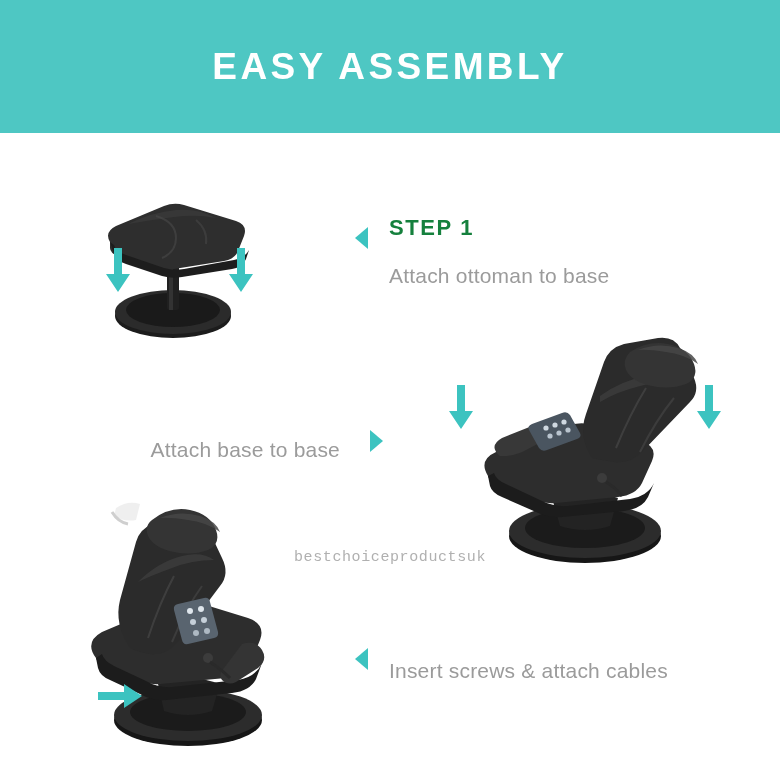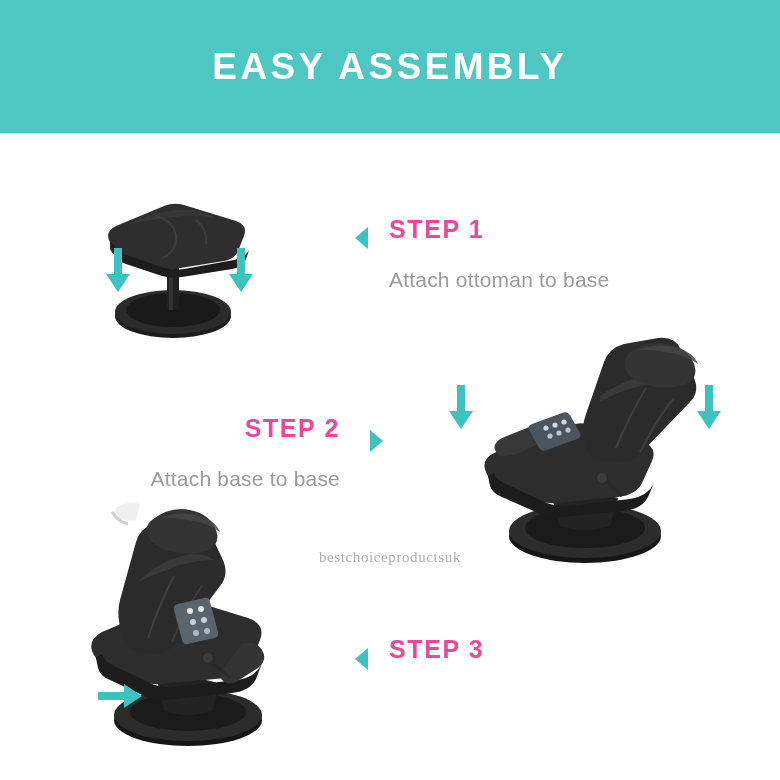--- a/index.html
+++ b/index.html
@@ -39,22 +39,22 @@
     letter-spacing: 3.4px;
     text-transform: uppercase;
     font-family: "Liberation Sans", sans-serif;
   }
 
   
   .step {
     position: absolute;
   }
   .step-title {
-    color: #ec4899;
-    font-size: 25px;
+    color: #15803d;
+    font-size: 22px;
     font-weight: bold;
     letter-spacing: 1.6px;
     line-height: 1.15;
     white-space: nowrap;
   }
   .step-desc {
     color: #9b9b9b;
     font-size: 21px;
     font-weight: normal;
     letter-spacing: 0.2px;
@@ -93,21 +93,21 @@
   
   .footer {
     position: absolute;
     left: 0;
     bottom: 14px;
     width: 780px;
     text-align: center;
     color: #b0b0b0;
     font-size: 15px;
     letter-spacing: 0.6px;
-    font-family: Liberation Serif, serif;
+    font-family: Liberation Mono, monospace;
   }
 </style>
 </head>
 <body>
 
 <div class="page">
 
   <div class="banner">
     <div class="banner-title">EASY ASSEMBLY</div>
   </div>
@@ -143,21 +143,20 @@
   </div>
 
   <div class="tri tri-left" style="left:355px; top:227px;"></div>
 
   <div class="step step-right" style="left:389px; top:215px;">
     <div class="step-title">STEP 1</div>
     <div class="step-desc">Attach ottoman to base</div>
   </div>
 
   <div class="step step-left" style="left:66px; top:414px; width:274px;">
-    <div class="step-title" style="text-align:right;">STEP 2</div>
     <div class="step-desc" style="text-align:right;">Attach base to base</div>
   </div>
 
   <div class="tri tri-right" style="left:370px; top:430px;"></div>
 
   <div class="arrow" style="left:448px; top:385px;">
     <svg width="26" height="44" viewBox="0 0 26 44">
       <path d="M9 0 h8 v26 h8 l-12 18 l-12 -18 h8 z" fill="#3cc3c0"></path>
     </svg>
   </div>
@@ -248,18 +247,18 @@
 
   <div class="arrow" style="left:98px; top:683px;">
     <svg width="44" height="26" viewBox="0 0 44 26">
       <path d="M0 9 h26 v-8 l18 12 l-18 12 v-8 h-26 z" fill="#3cc3c0"></path>
     </svg>
   </div>
 
   <div class="tri tri-left" style="left:355px; top:648px;"></div>
 
   <div class="step step-right" style="left:389px; top:635px;">
-    <div class="step-title">STEP 3</div>
+    <div class="step-desc">Insert screws &amp; attach cables</div>
   </div>
 
   <div class="footer">bestchoiceproductsuk</div>
 
 </div>
 
 </body></html>

